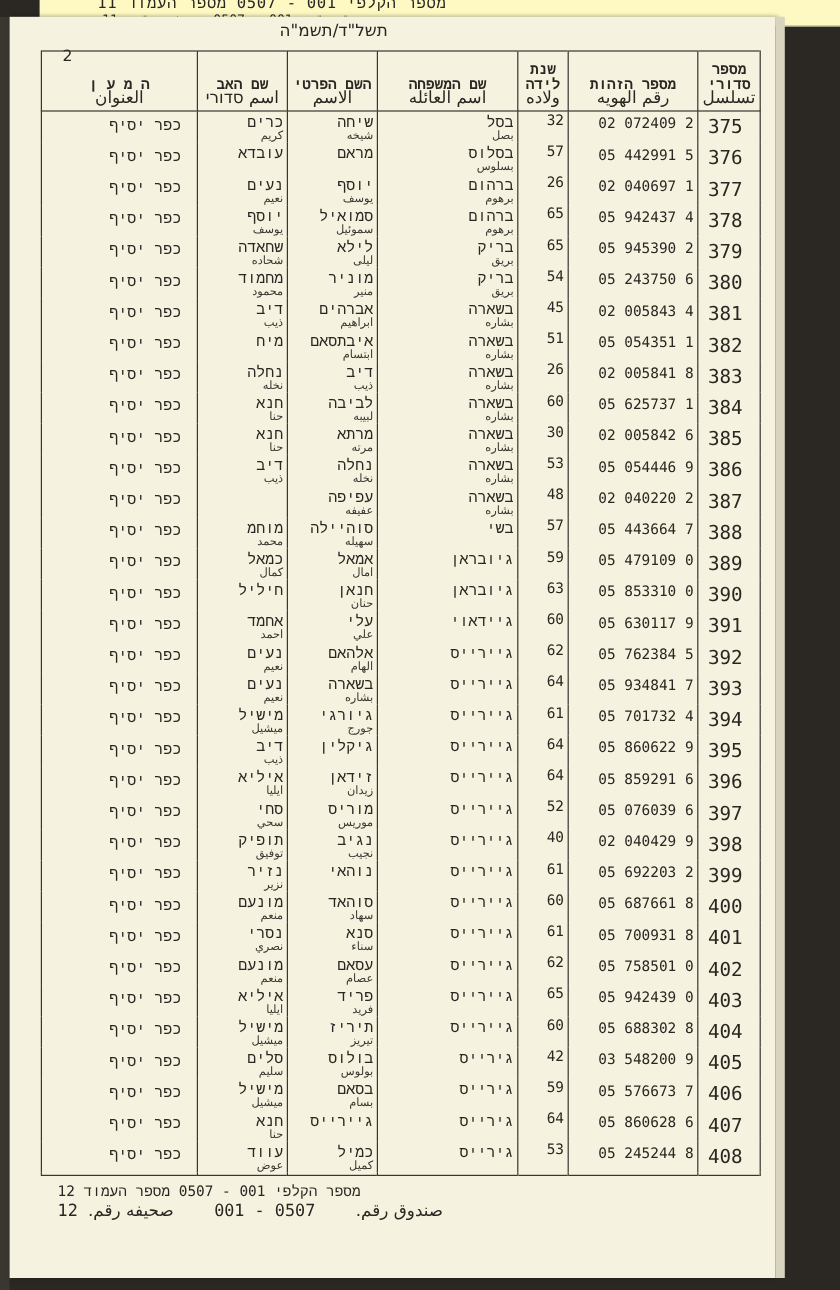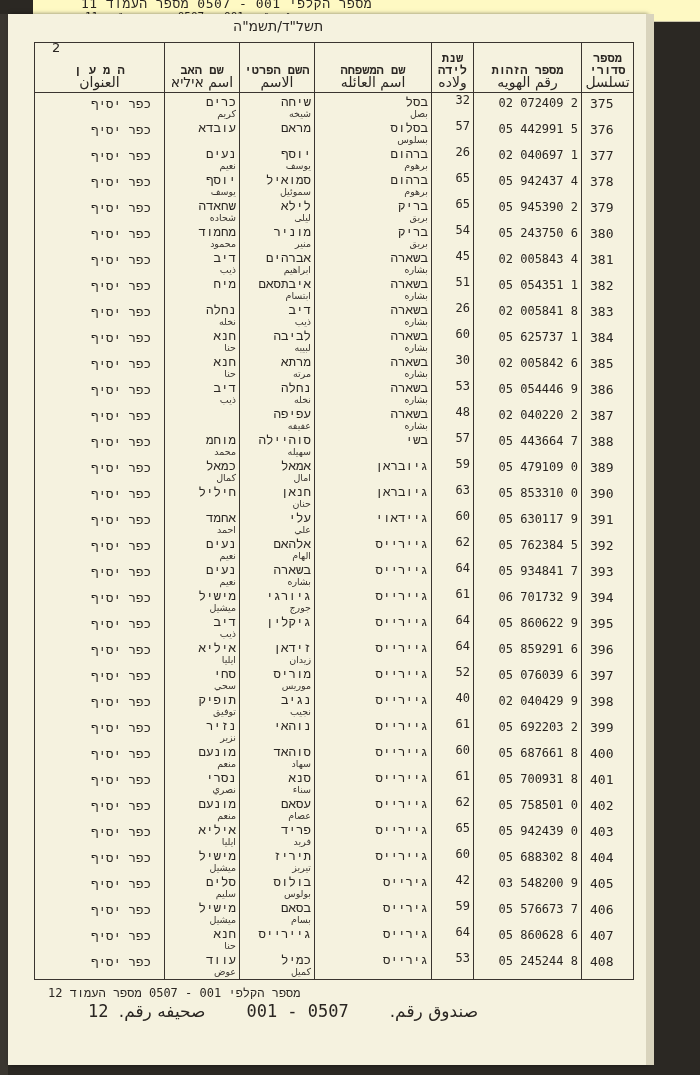--- a/index.html
+++ b/index.html
@@ -55,34 +55,34 @@
     col.c-id { width: 108px; }
     col.c-year { width: 42px; }
     col.c-family { width: 117px; }
     col.c-first { width: 75px; }
     col.c-father { width: 75px; }
     col.c-addr { width: 130px; }
 
     tbody td { vertical-align: top; font-size: 12px; padding: 0 3px; }
     tbody tr.row { height: 25.4px; }
     tbody tr.filler td { height: auto; }
-    .serial { text-align: left; padding-left: 8px; padding-top: 3px; font-size: 13px; }
+    .serial { text-align: left; padding-left: 8px; padding-top: 3px; font-size: 16px; }
     .idnum { text-align: right; padding-left: 5px; padding-top: 3px; white-space: pre; direction: ltr; }
     .year { text-align: right; padding-top: 0; }
     .he-name { display: block; text-align: right; line-height: 12px; font-size: 12.5px; }
     .ar-name { display: block; text-align: right; line-height: 11px; font-size: 9.5px; font-family: "DejaVu Sans", sans-serif; color: #3a3530; }
     .addr { text-align: left; padding-left: 56px; padding-top: 3px; font-size: 12.5px; }
     td.family, td.first, td.father { padding-top: 3px; }
 
     .footer {
       position: absolute; top: 972px; left: 40px; direction: rtl; width: 300px;
       font-size: 12px; color: #2a2622; white-space: nowrap;
     }
     .footer .l1 { position: absolute; left: 0; top: 0; }
-    .footer .l2 { position: absolute; left: 0; top: 15px; font-size: 17px; margin-left: 40px; }
+    .footer .l2 { position: absolute; left: 0; top: 15px; font-size: 14px; }
     .footer .l2 .ar { font-family: "DejaVu Sans", sans-serif; }
   </style>
 </head>
 <body>
 
 <div class="left-shadow"></div>
 <div class="prev-page">
   <div class="prev-line1">מספר הקלפי   001 - 0507   מספר העמוד 11</div>
   <div class="prev-line2">صندوق رقم.   001 - 0507   صحيفه رقم. 11</div>
 </div>
@@ -118,21 +118,21 @@
         <th>
             <span class="he">שם המשפחה</span>
             <span class="ar">اسم العائله</span>
           </th>
         <th>
             <span class="he">השם הפרטי</span>
             <span class="ar">الاسم</span>
           </th>
         <th>
             <span class="he">שם האב</span>
-            <span class="ar">اسم איליא</span>
+            <span class="ar">اسم סדורי</span>
           </th>
         <th>
             <span class="he">ה מ ע ן</span>
             <span class="ar">العنوان</span>
           </th>
       </tr>
     </thead>
     <tbody id="rows">
         <tr class="row">
           <td class="serial">375</td>
@@ -471,21 +471,21 @@
             <span class="ar-name">بشاره</span>
           </td>
           <td class="father">
             <span class="he-name">נעים</span>
             <span class="ar-name">نعيم</span>
           </td>
           <td class="addr">כפר יסיף</td>
         </tr>
         <tr class="row">
           <td class="serial">394</td>
-          <td class="idnum">06 701732 9</td>
+          <td class="idnum">05 701732 4</td>
           <td class="year">61</td>
           <td class="family">
             <span class="he-name">גיירייס</span>
             <span class="ar-name"></span>
           </td>
           <td class="first">
             <span class="he-name">גיורגי</span>
             <span class="ar-name">جورج</span>
           </td>
           <td class="father">

